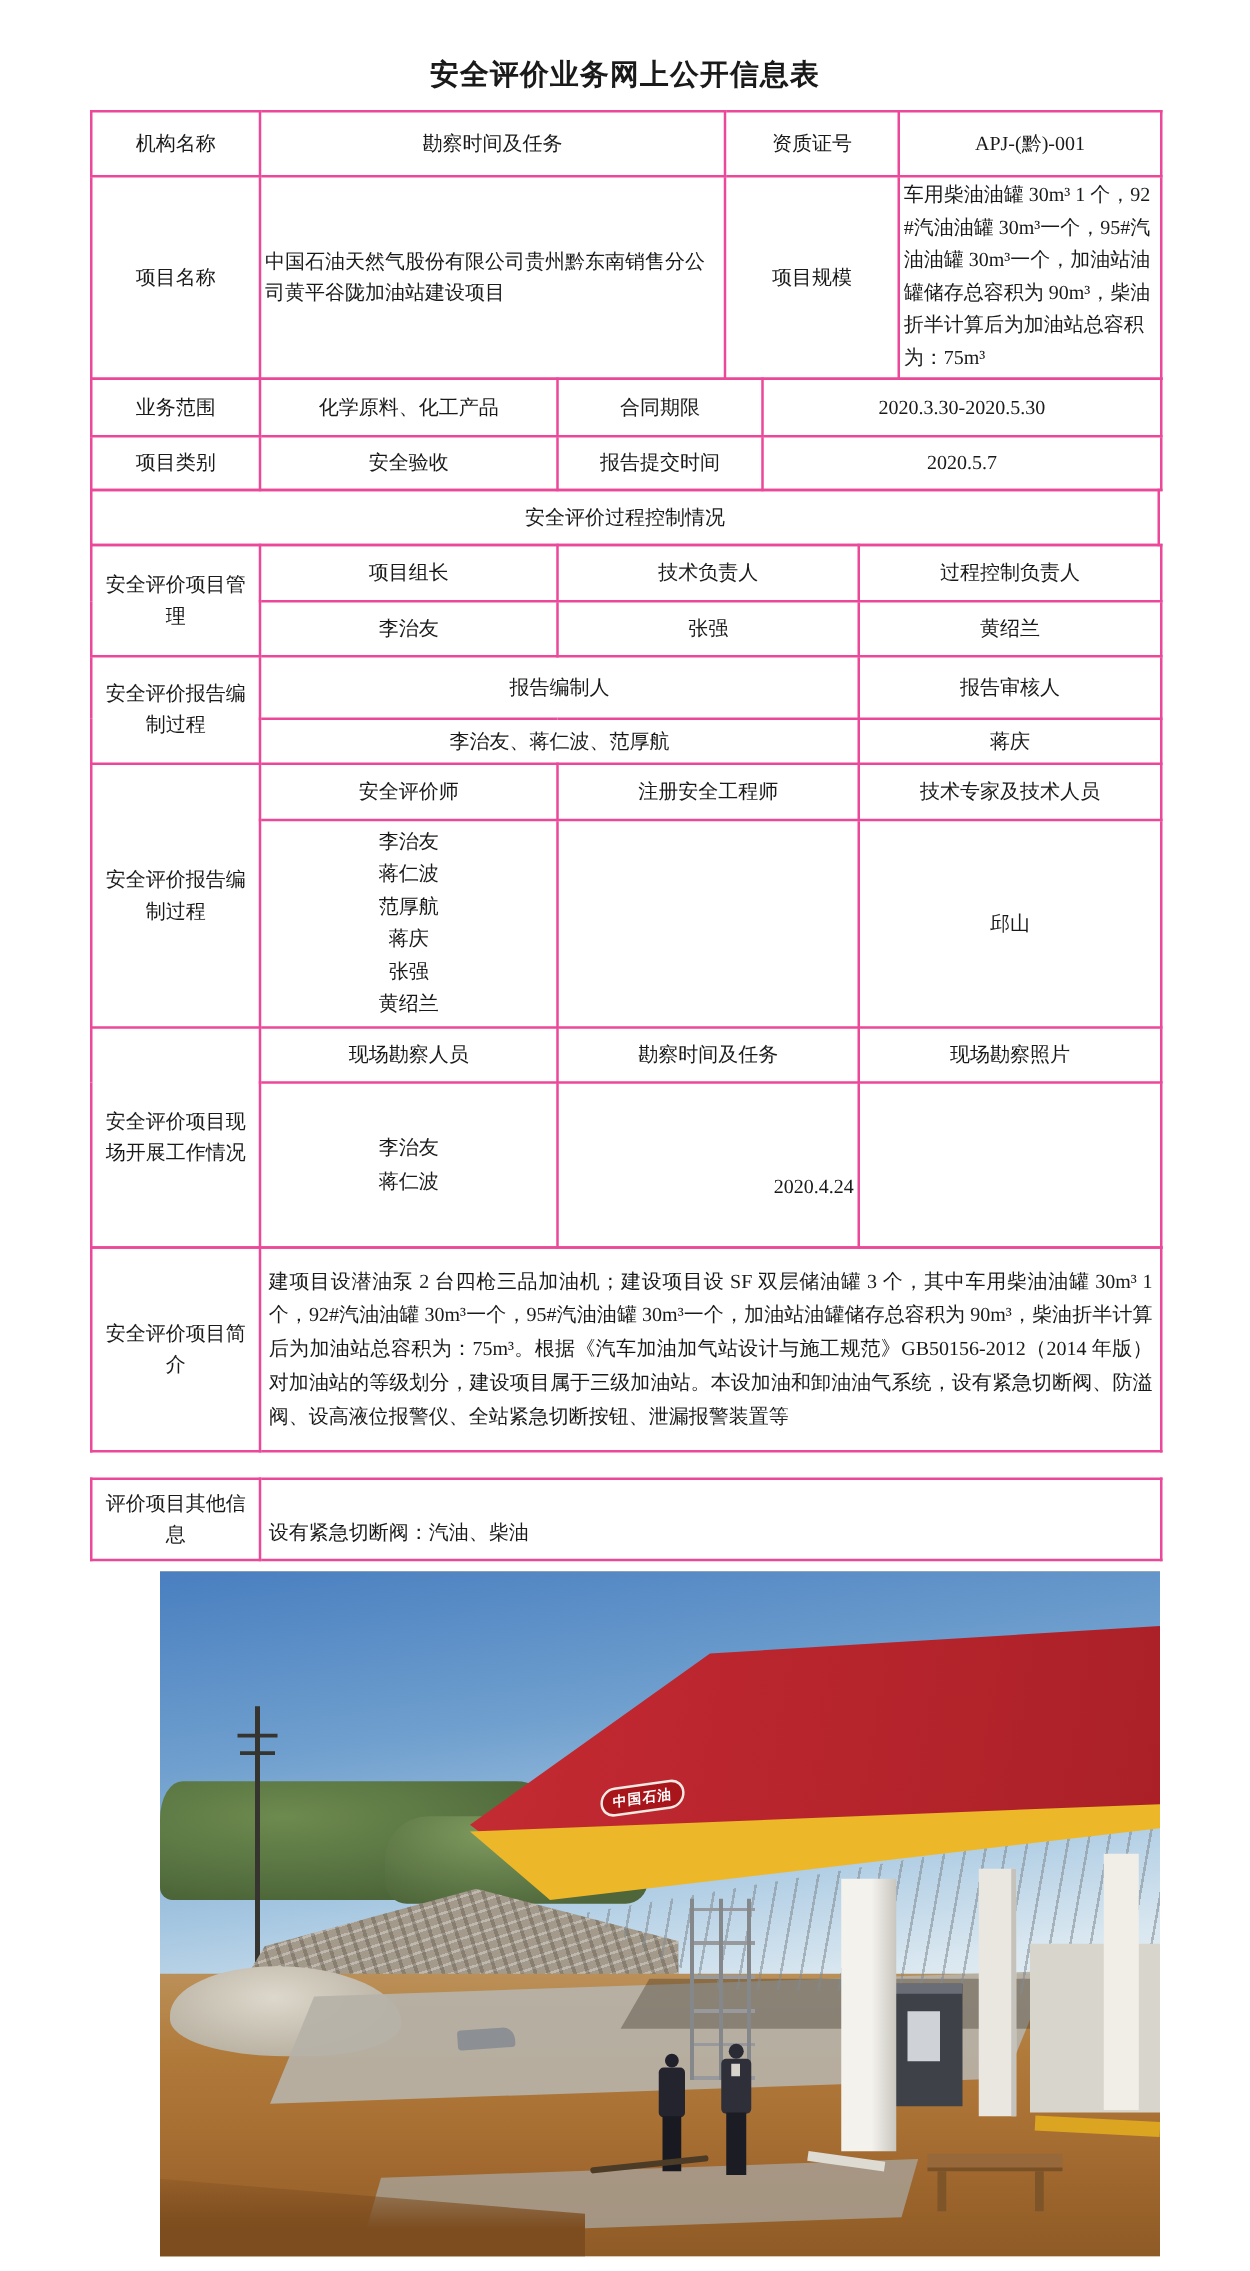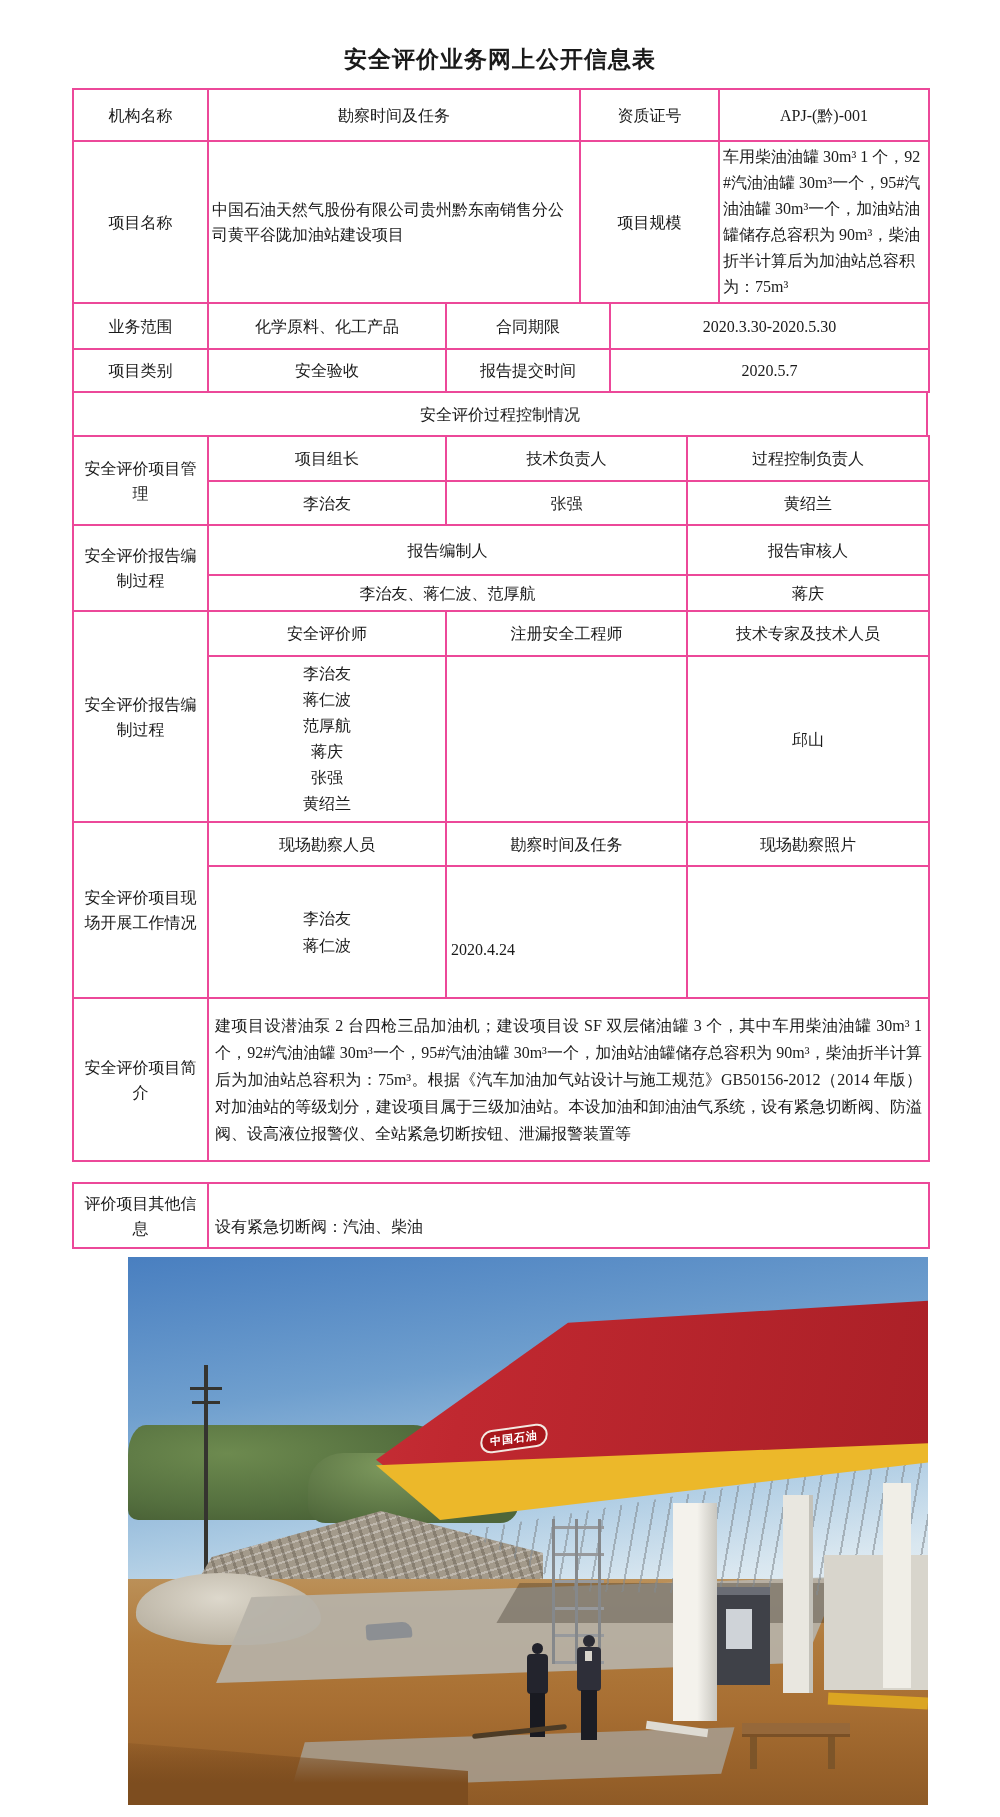--- a/index.html
+++ b/index.html
@@ -20,21 +20,21 @@
     text-align:center; vertical-align:middle; padding:2px 3px;
     overflow:hidden; word-break:break-all;
   }
   .lbl { padding:2px 6px; }
   .left { text-align:left; }
   .pre  { white-space:pre-line; }
   .just { text-align:justify; }
   .h52{height:52px}.h157{height:157px}.h46{height:46px}.h43{height:43px}
   .h44{height:44px}.h45{height:45px}.h50{height:50px}.h36{height:36px}
   .h166{height:166px}.h132{height:132px}.h163{height:163px}.h65{height:65px}
-  .timecell { text-align:left; vertical-align:middle; padding-top:36px; padding-left:4px; }
+  .timecell { text-align:right; vertical-align:middle; padding-top:36px; padding-left:4px; }
   .bottomleft { text-align:left; vertical-align:bottom; padding:4px 6px 8px 6px; }
   .gap { height:22px; }
 
   
   .photo {
     position:relative; width:800px; height:548px;
     margin:8px 0 0 56px; overflow:hidden; background:#c9b089;
   }
   .photo div { position:absolute; }
   .sky { left:0; top:0; width:100%; height:62%;

